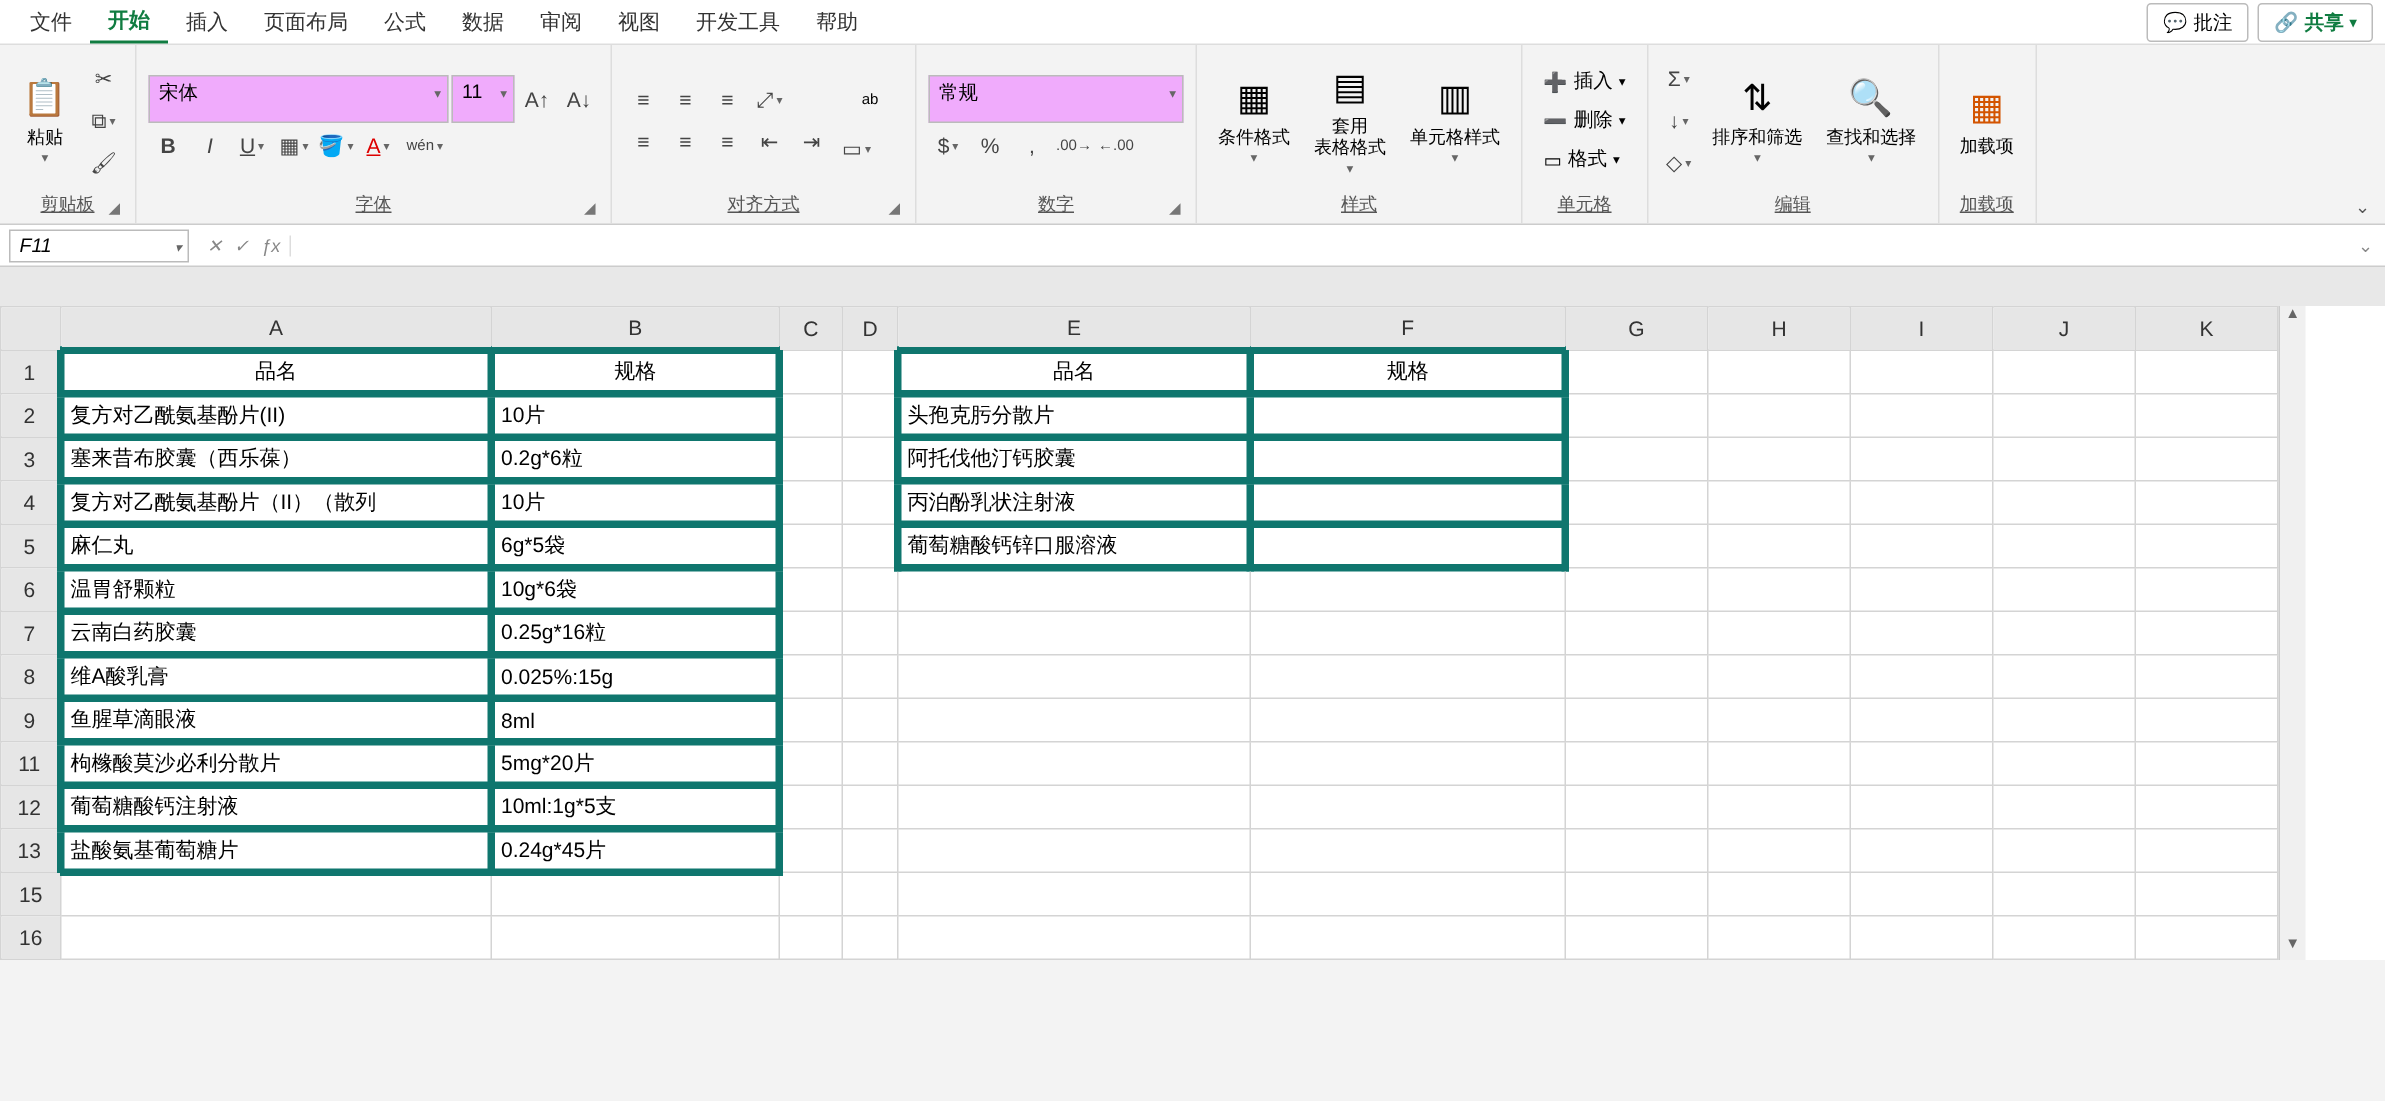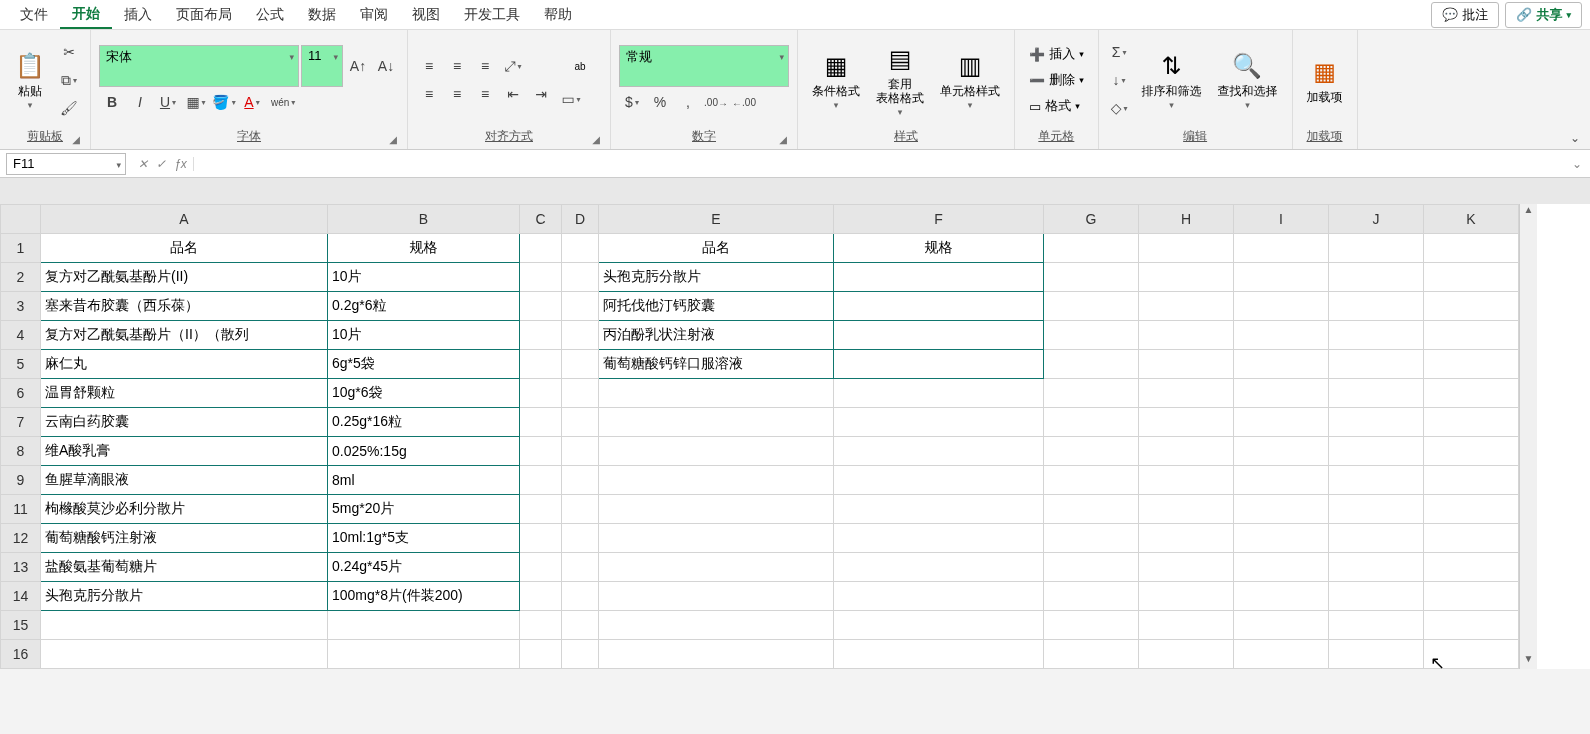--- a/index.html
+++ b/index.html
@@ -25,49 +25,49 @@
 .big-button .icon { width: 32px; height: 32px; display: flex; align-items: center; justify-content: center; font-size: 24px; }
 .big-button .label { font-size: 12px; text-align: center; line-height: 1.2; }
 .big-button .dd { font-size: 9px; color: #666; }
 
 .stack { display: flex; flex-direction: column; gap: 2px; }
 .stack-row { display: flex; align-items: center; gap: 2px; }
 .small-btn { width: 26px; height: 26px; display: flex; align-items: center; justify-content: center; cursor: pointer; font-size: 14px; color: #444; position: relative; }
 .small-btn .dd { font-size: 8px; margin-left: 2px; color: #666; }
 .small-btn.wide { width: auto; padding: 0 4px; }
 
-.font-box { border: 1px solid #bbb; background: #86efac; height: 42px; font-size: 13px; padding: 2px 12px 2px 6px; position: relative; cursor: pointer; }
+.font-box { border: 1px solid #bbb; background: #f0abfc; height: 32px; font-size: 13px; padding: 2px 12px 2px 6px; position: relative; cursor: pointer; }
 .font-box .dd-icon { position: absolute; right: 4px; top: 6px; font-size: 9px; color: #666; }
 .font-name-box { width: 200px; }
 .font-size-box { width: 42px; }
 
 .mid-btn { display: flex; align-items: center; gap: 4px; padding: 3px 6px; cursor: pointer; font-size: 13px; }
 
 
 .formula-bar { display: flex; align-items: center; background: #fff; border-bottom: 1px solid #ccc; height: 28px; }
-.name-box { width: 120px; border: 1px solid #bbb; height: 22px; margin: 0 6px; padding: 2px 6px; font-size: 13px; background: #fff; position: relative; cursor: text; }
+.name-box { width: 120px; border: 1px solid #bbb; height: 22px; margin: 0 6px; padding: 2px 6px; font-size: 13px; background: #fff; position: relative; cursor: text; font-style: italic; }
 .name-box .dd-icon { position: absolute; right: 4px; top: 6px; font-size: 9px; color: #666; }
 .formula-btns { display: flex; border-right: 1px solid #ddd; padding: 0 6px; gap: 8px; color: #888; }
 .formula-btns span { cursor: pointer; font-style: italic; }
 .formula-input { flex: 1; padding: 2px 8px; font-size: 13px; }
 .formula-expand { padding: 0 8px; color: #888; cursor: pointer; }
 
 
 .gap-bar { height: 26px; background: #e8e8e8; }
 
 
 .grid-wrap { display: flex; background: #fff; position: relative; }
 .grid { border-collapse: collapse; table-layout: fixed; }
 .grid th, .grid td { border: 1px solid #d4d4d4; font-size: 14px; height: 29px; overflow: hidden; white-space: nowrap; }
 .grid th { background: #e6e6e6; font-weight: normal; color: #333; text-align: center; position: relative; }
 .grid .row-hdr { background: #e6e6e6; text-align: center; width: 40px; min-width: 40px; color: #333; }
 .grid .corner { background: #e6e6e6; width: 40px; }
 .grid td { padding: 0 4px; text-align: left; background: #fff; cursor: cell; }
 .grid td.hcenter { text-align: center; }
-.grid td.bordered { border: 1px solid #0f766e; }
+.grid td.bordered { border: 5px solid #0f766e; }
 .vscroll { width: 18px; background: #f0f0f0; border-left: 1px solid #ccc; position: relative; }
 .vscroll .up, .vscroll .down { position: absolute; left: 0; right: 0; height: 16px; text-align: center; font-size: 10px; color: #666; cursor: pointer; }
 .vscroll .up { top: 0; }
 .vscroll .down { bottom: 0; }
 
 .cursor-arrow { position: absolute; font-size: 18px; color: #000; pointer-events: none; }
 
 
 .col-A { width: 287px; }
 .col-B { width: 192px; }
@@ -562,34 +562,20 @@
           <td></td>
           <td></td>
           <td></td>
           <td></td>
           <td></td>
           <td></td>
           <td></td>
           <td></td>
         </tr>
         <tr>
-          <th class="row-hdr">14</th>
-          <td class="bordered">头孢克肟分散片</td>
-          <td class="bordered">100mg*8片(件装200)</td>
-          <td></td>
-          <td></td>
-          <td></td>
-          <td></td>
-          <td></td>
-          <td></td>
-          <td></td>
-          <td></td>
-          <td></td>
-        </tr>
-        <tr>
           <th class="row-hdr">15</th>
           <td></td>
           <td></td>
           <td></td>
           <td></td>
           <td></td>
           <td></td>
           <td></td>
           <td></td>
           <td></td>

